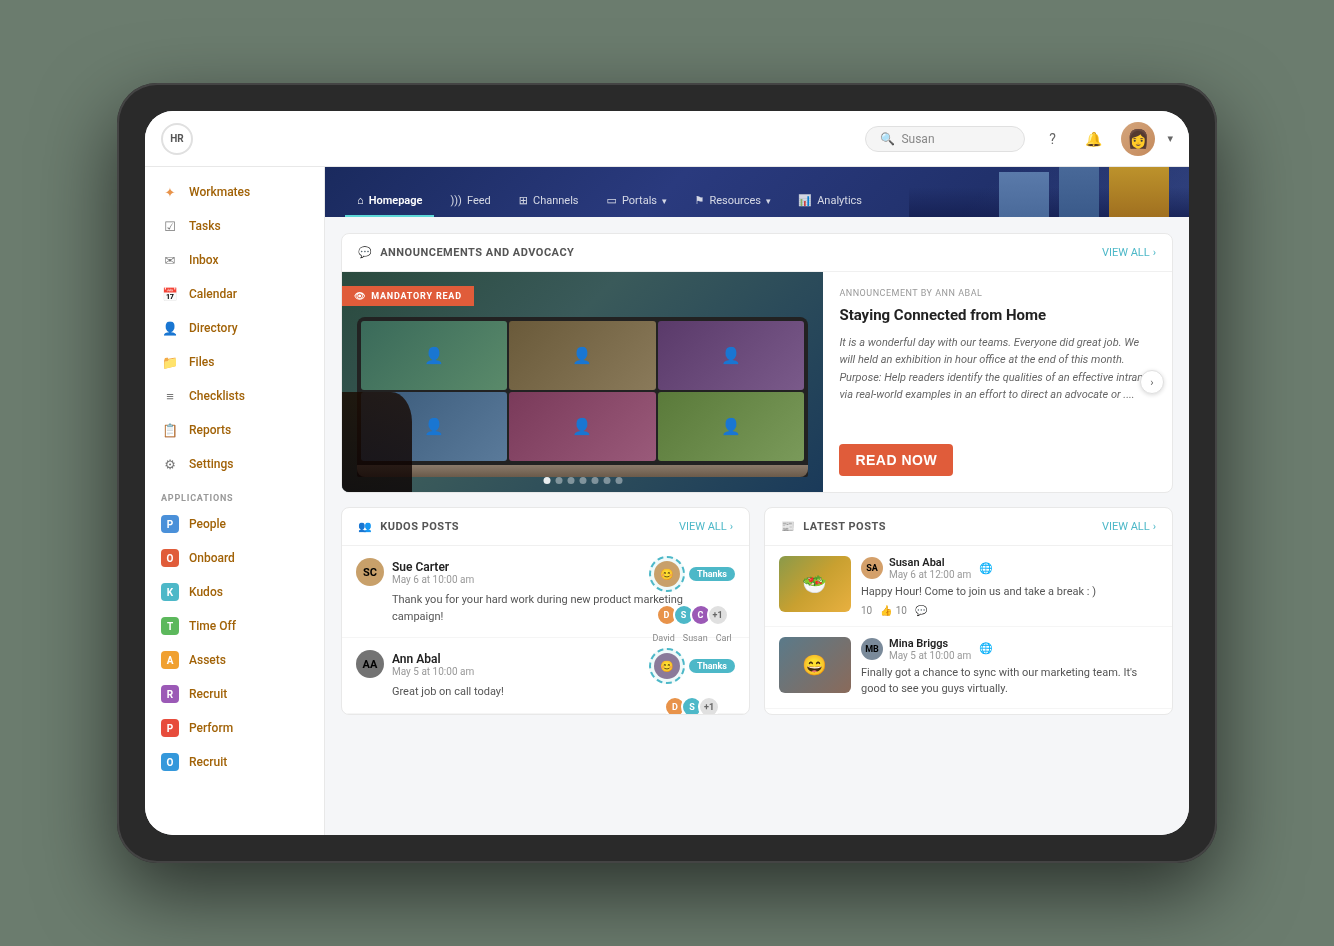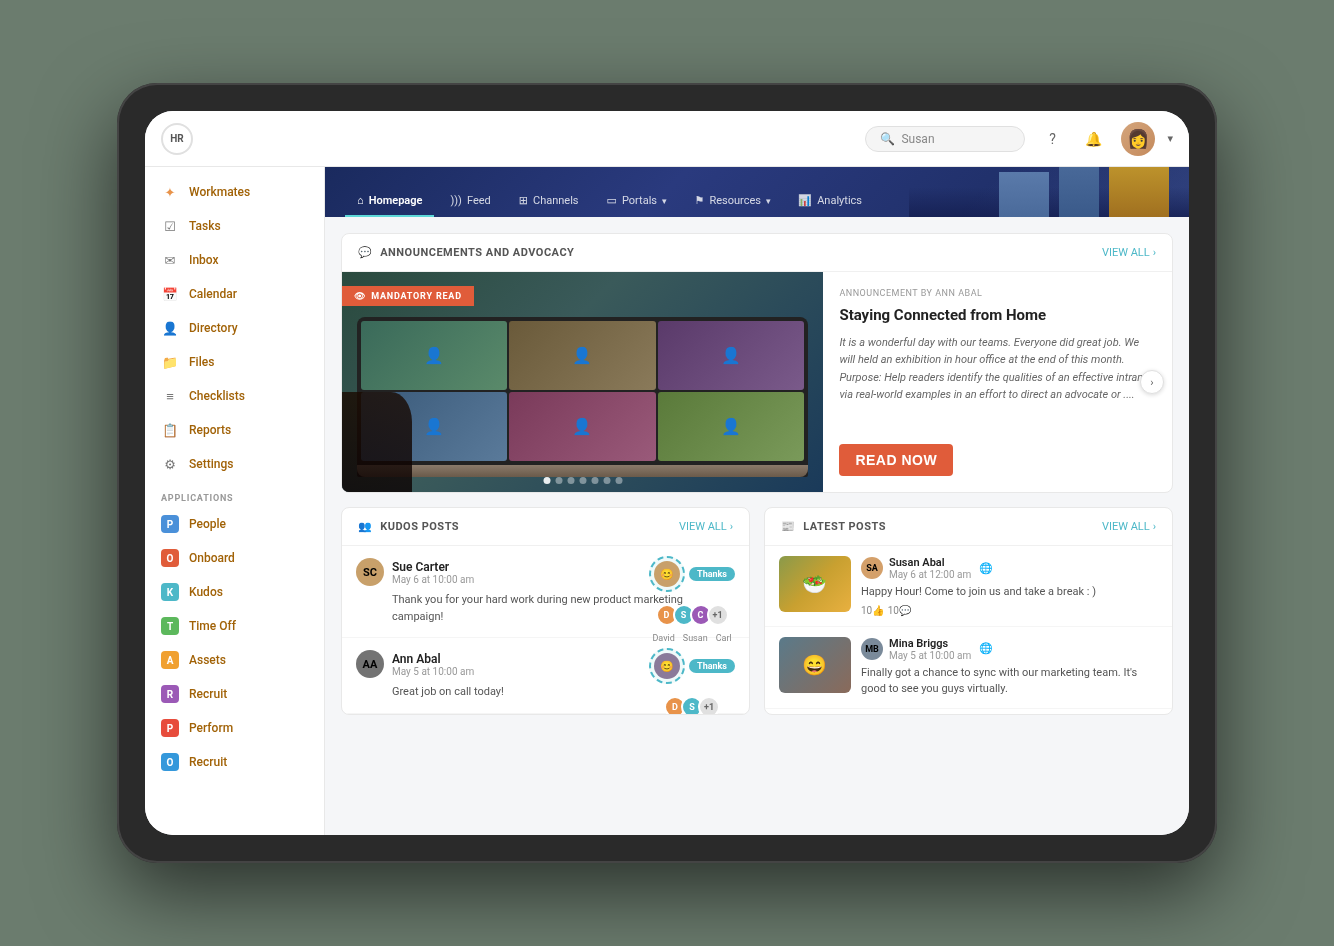--- a/index.html
+++ b/index.html
@@ -422,21 +422,21 @@
     }
     .post-author-row {
       display: flex;
       align-items: center;
       gap: 6px;
       margin-bottom: 4px;
     }
     .post-reactions {
       display: flex;
       align-items: center;
-      gap: 0;
+      gap: 8px;
       margin-top: 4px;
     }
     .reaction-item {
       display: flex;
       align-items: center;
       gap: 3px;
       font-size: 10px;
       color: #888;
     }
     

